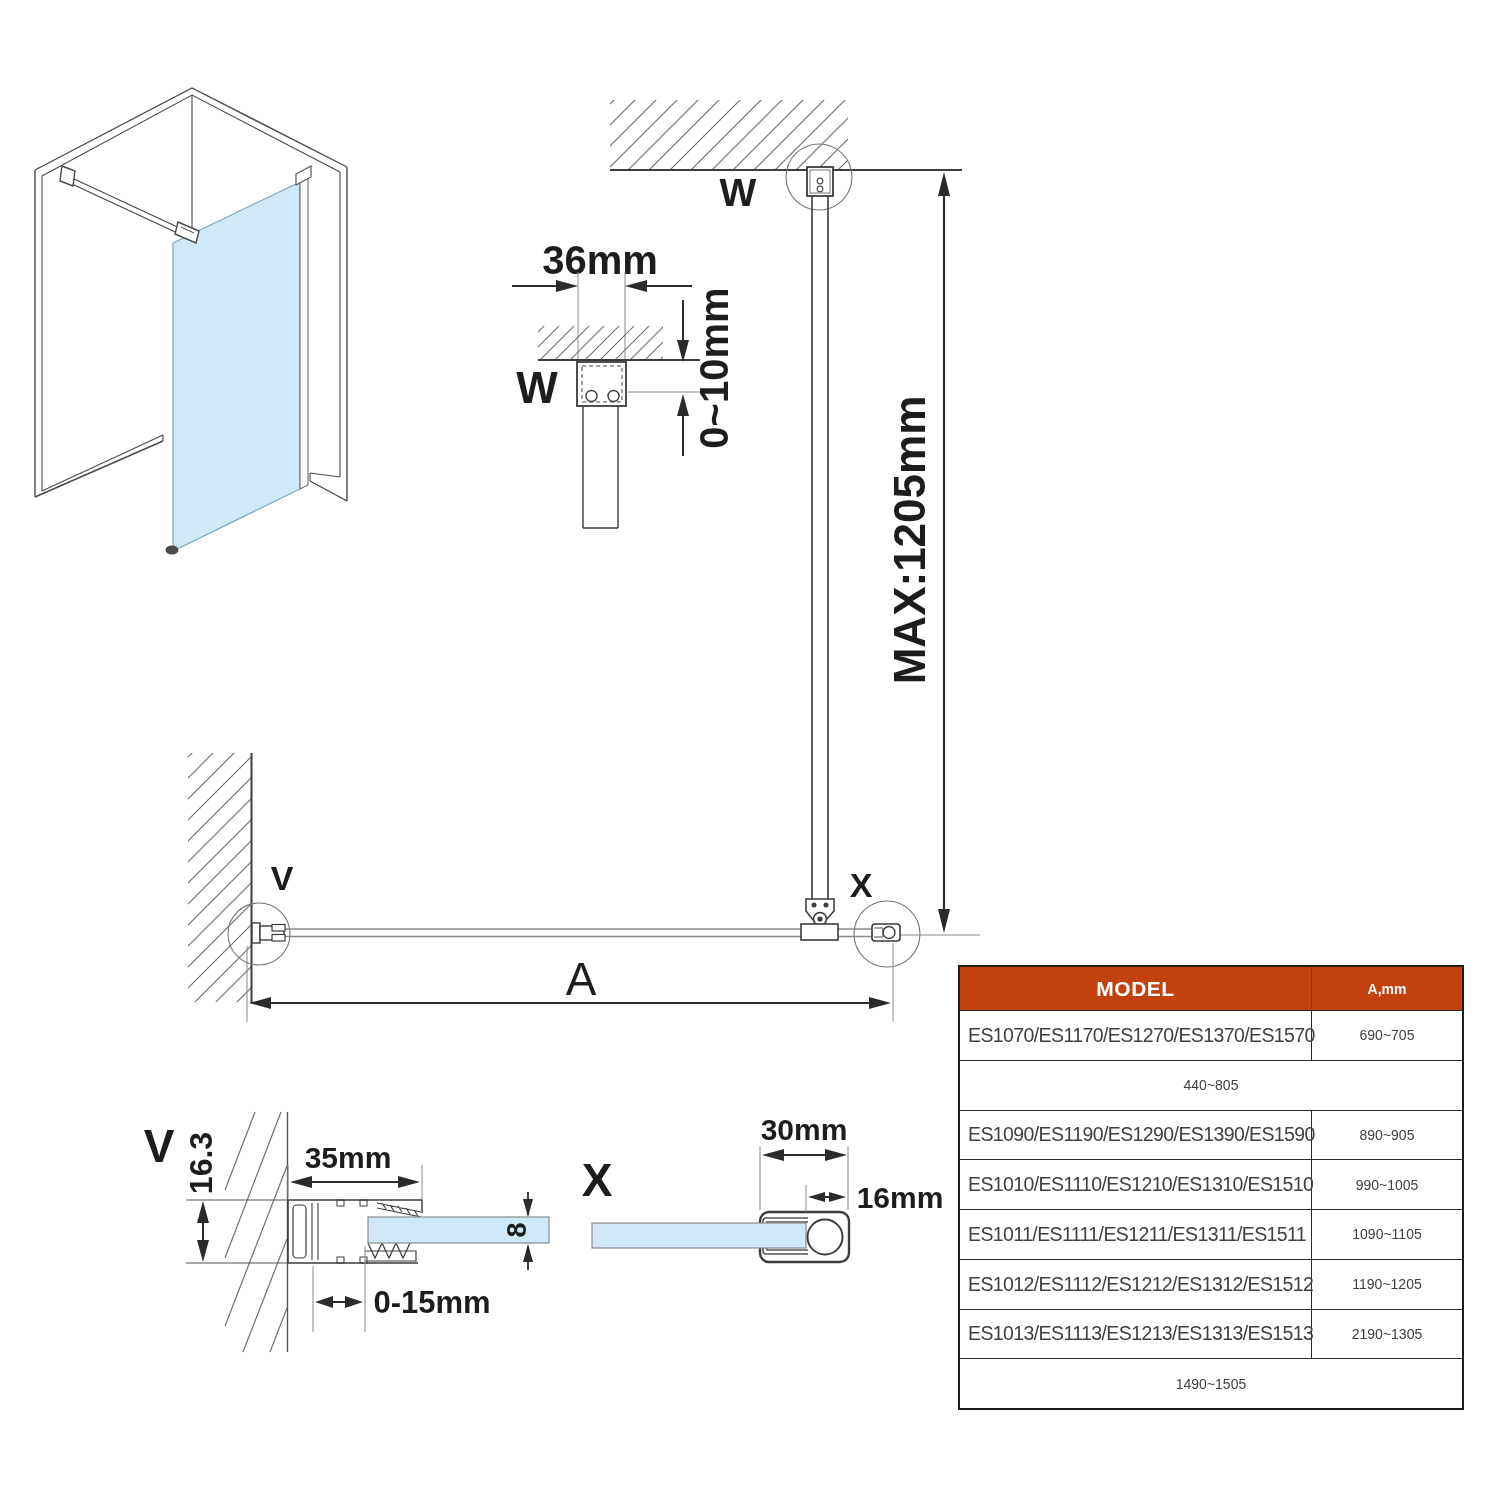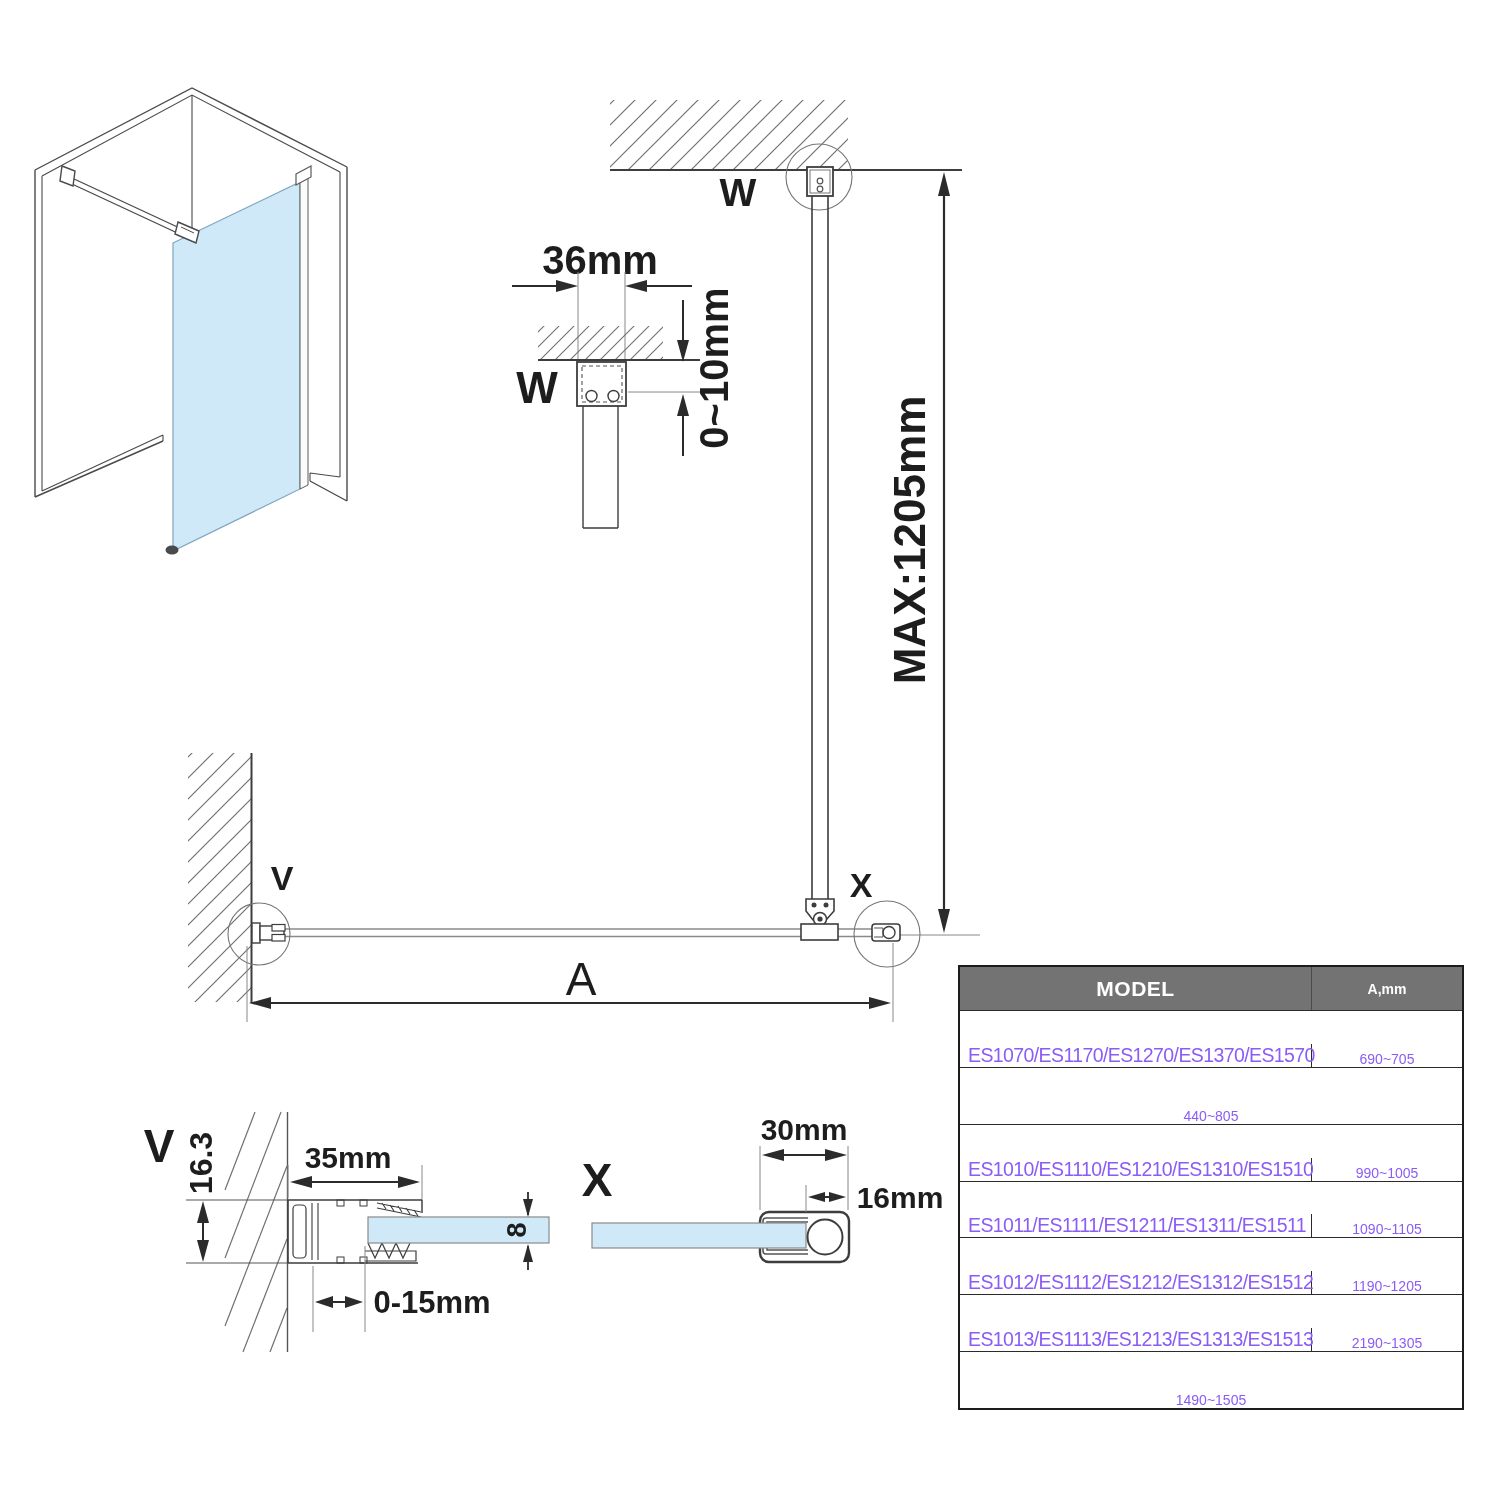--- a/index.html
+++ b/index.html
@@ -5,25 +5,25 @@
   html,body{margin:0;padding:0;background:#fff;}
   .canvas{position:relative;width:1500px;height:1500px;background:#fff;overflow:hidden;
           font-family:"Liberation Sans",sans-serif;}
   .canvas svg{position:absolute;left:0;top:0;}
   svg text{fill:#1d1d1d;font-family:"Liberation Sans",sans-serif;}
   .dimtxt{font-weight:bold;}
   
   .spec-table{position:absolute;left:958px;top:965px;width:506px;height:445px;
               box-sizing:border-box;border:2px solid #1c1c1c;background:#fff;
               display:flex;flex-direction:column;}
-  .thead{height:43px;flex:0 0 43px;background:#737373;color:#fff;display:flex;font-weight:bold;}
+  .thead{height:43px;flex:0 0 43px;background:#c2410c;color:#fff;display:flex;font-weight:bold;}
   .th-model{width:352px;box-sizing:border-box;display:flex;align-items:center;justify-content:center;
             font-size:21px;letter-spacing:.5px;border-right:1px solid #4a4a4a;}
   .th-a{flex:1;display:flex;align-items:center;justify-content:center;font-size:14px;}
-  .trow{flex:1;display:flex;border-top:1.5px solid #2a2a2a;color:#8b5cf6;align-items:flex-end;}
+  .trow{flex:1;display:flex;border-top:1.5px solid #2a2a2a;color:#404040;}
   .td-model{width:352px;box-sizing:border-box;display:flex;align-items:center;
             padding-left:8px;font-size:19.5px;letter-spacing:-0.6px;
             border-right:1.5px solid #2a2a2a;white-space:nowrap;}
   .td-a{flex:1;display:flex;align-items:center;justify-content:center;font-size:14px;}
 </style>
 </head>
 <body>
 
 <div class="canvas">
 
@@ -219,20 +219,24 @@
       <div class="th-a">A,mm</div>
     </div>
     <div class="trow">
         <div class="td-model">ES1070/ES1170/ES1270/ES1370/ES1570</div>
         <div class="td-a">690~705</div>
       </div>
     <div class="trow">
         <div class="td-a">440~805</div>
       </div>
     <div class="trow">
+        <div class="td-model">ES1090/ES1190/ES1290/ES1390/ES1590</div>
+        <div class="td-a">890~905</div>
+      </div>
+    <div class="trow">
         <div class="td-model">ES1010/ES1110/ES1210/ES1310/ES1510</div>
         <div class="td-a">990~1005</div>
       </div>
     <div class="trow">
         <div class="td-model">ES1011/ES1111/ES1211/ES1311/ES1511</div>
         <div class="td-a">1090~1105</div>
       </div>
     <div class="trow">
         <div class="td-model">ES1012/ES1112/ES1212/ES1312/ES1512</div>
         <div class="td-a">1190~1205</div>

